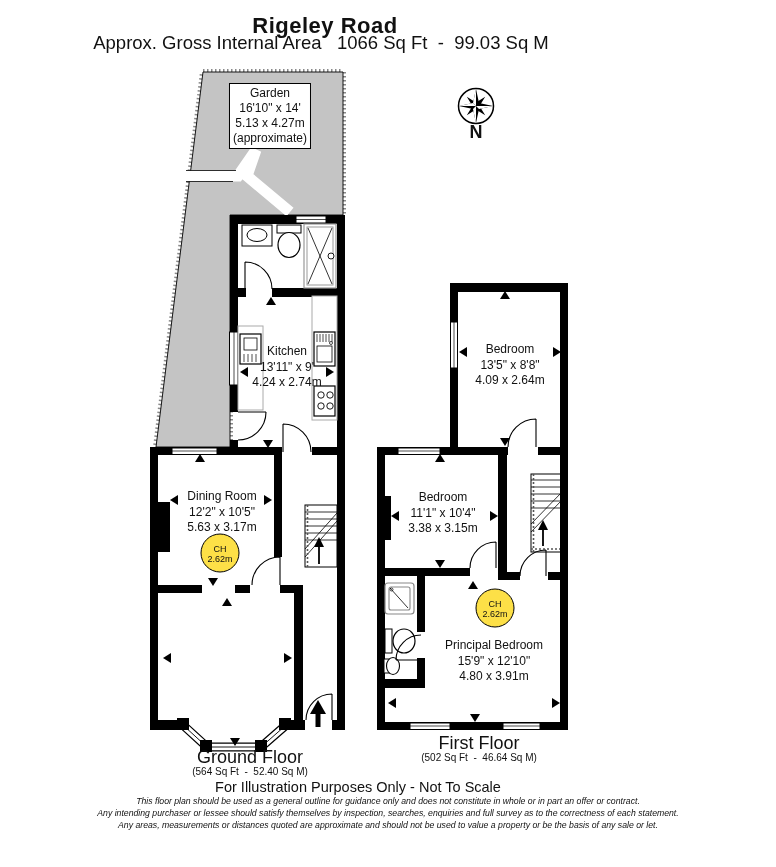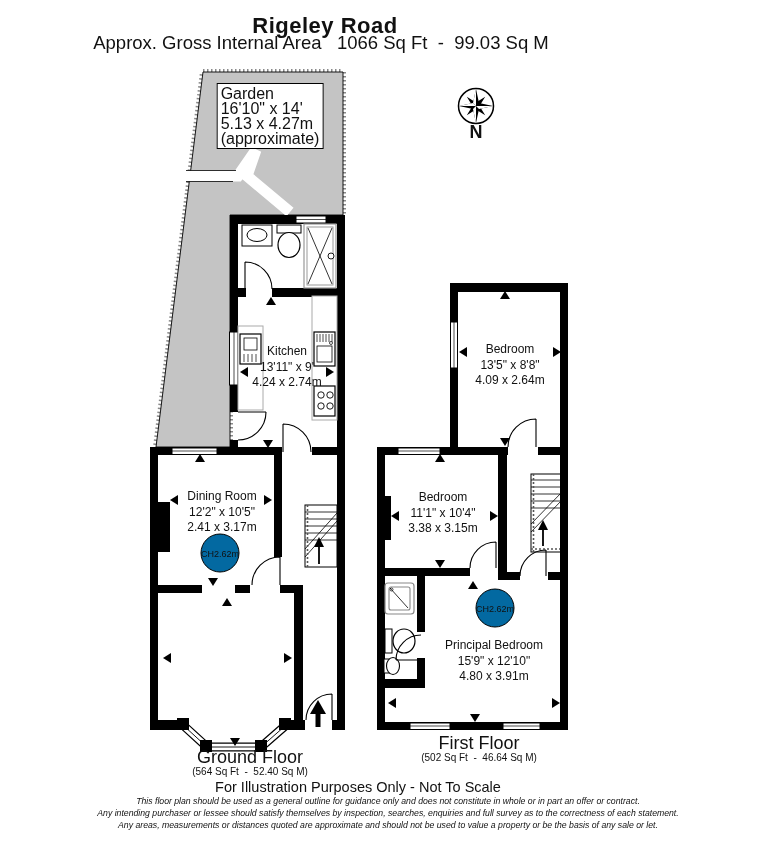--- a/index.html
+++ b/index.html
@@ -6,27 +6,27 @@
   #page {
     position:relative; width:776px; height:867px; background:#ffffff;
     font-family:"Liberation Sans", sans-serif; color:#111; overflow:hidden;
   }
   #plan-svg { position:absolute; left:0; top:0; }
   .abs { position:absolute; }
   .ctr { transform:translateX(-50%); text-align:center; white-space:nowrap; }
   .page-title { font-size:22px; font-weight:bold; letter-spacing:0.5px;text-align:right; }
   .page-subtitle { font-size:18.5px; white-space:pre; }
   .garden-box {
-    transform:translateX(-50%); background:#fff;
-    border:1px solid #000; padding:2px 3px; font-size:16px; line-height:15px; white-space:nowrap;
+    transform:translateX(-50%); text-align:center; background:#fff;
+    border:1px solid #000; padding:2px 3px; font-size:12px; line-height:15px; white-space:nowrap;
   }
   .room-label { transform:translateX(-50%); text-align:center; font-size:12px; line-height:15.5px; white-space:nowrap; }
   .ch-circle {
     width:37px; height:37px; transform:translate(-50%,-50%); border:1.6px solid #000;
-    border-radius:50%; background:#0369a1; display:flex; flex-direction:row;
+    border-radius:50%; background:#fde047; display:flex; flex-direction:column;
     align-items:center; justify-content:center; font-size:9px; line-height:10px;
   }
   .floor-label { font-size:18px; }
   .floor-area { font-size:10px; white-space:pre; }
   .compass-n { font-size:18px; font-weight:bold; }
   .footer-notice { font-size:14.5px; }
   .footer-disclaimer { width:776px; left:0; top:795px; text-align:center; font-size:8.7px; line-height:12px;font-style:italic; }
   .footer-copyright { font-size:11.5px; }
 </style>
 </head>
@@ -269,21 +269,21 @@
 
   <div class="abs room-label" style="left:287px; top:344px">
     <div>Kitchen</div>
     <div>13'11" x 9'</div>
     <div>4.24 x 2.74m</div>
   </div>
 
   <div class="abs room-label" style="left:222px; top:489px">
     <div>Dining Room</div>
     <div>12'2" x 10'5"</div>
-    <div>2.41 x 3.17m</div>
+    <div>5.63 x 3.17m</div>
   </div>
 
   <div class="abs ch-circle" style="left:220px; top:553px">
     <div>CH</div>
     <div>2.62m</div>
   </div>
 
 
   <div class="abs room-label" style="left:510px; top:342px">
     <div>Bedroom</div>

